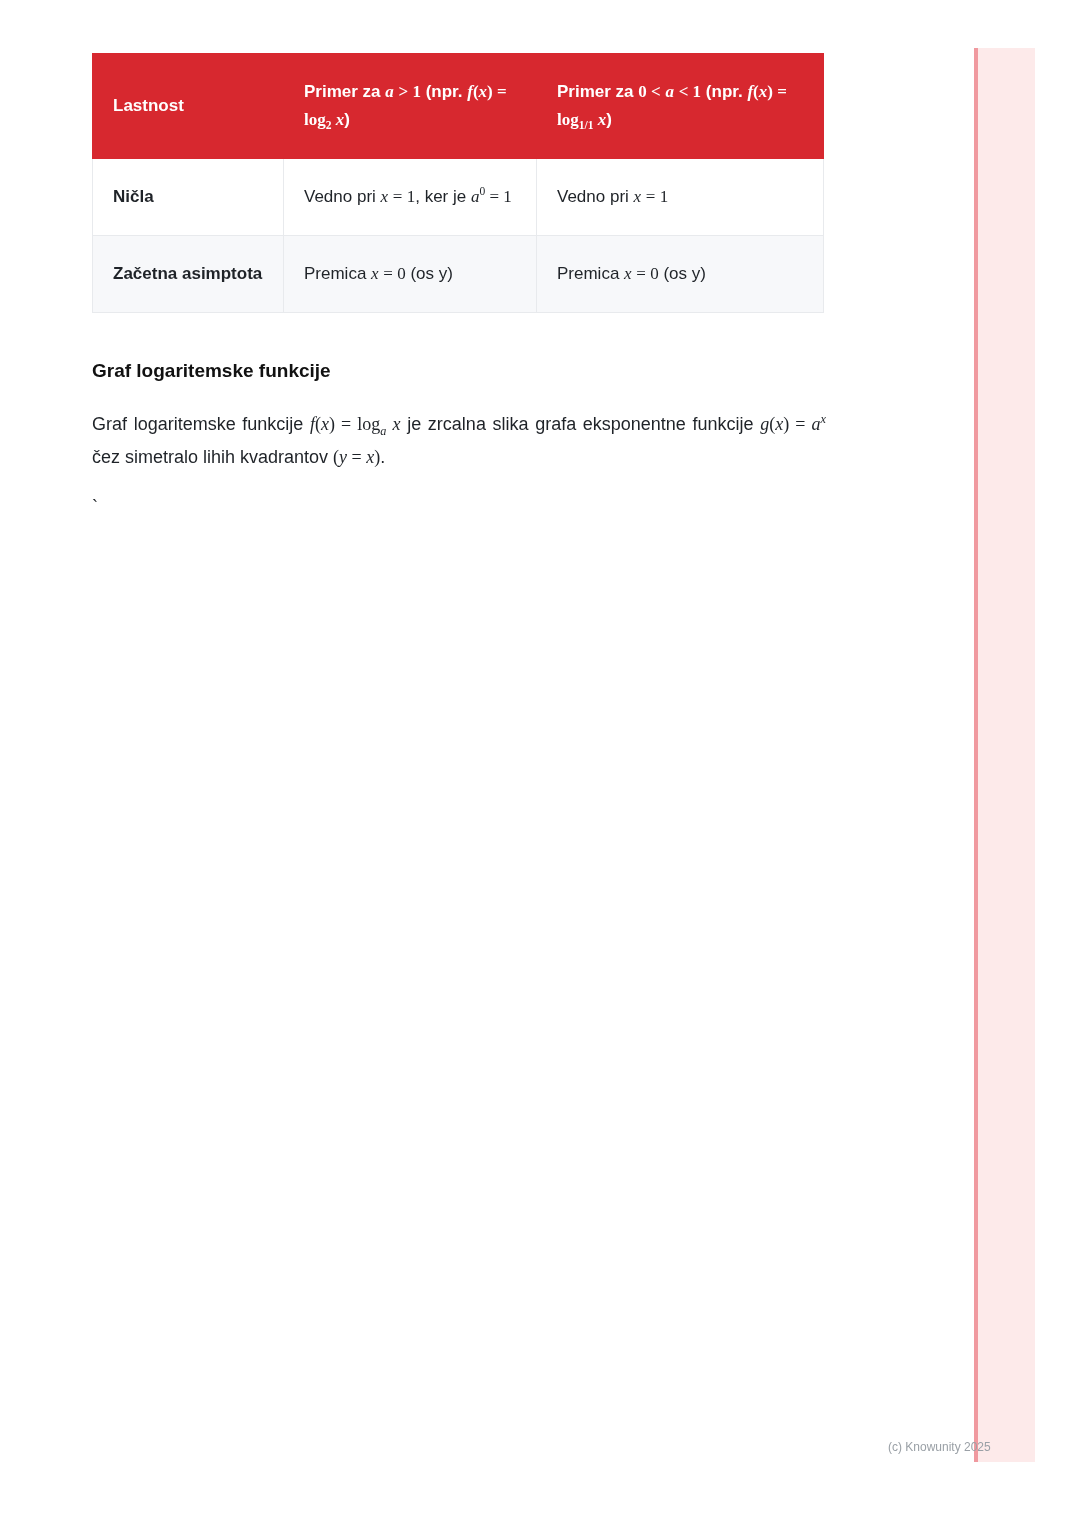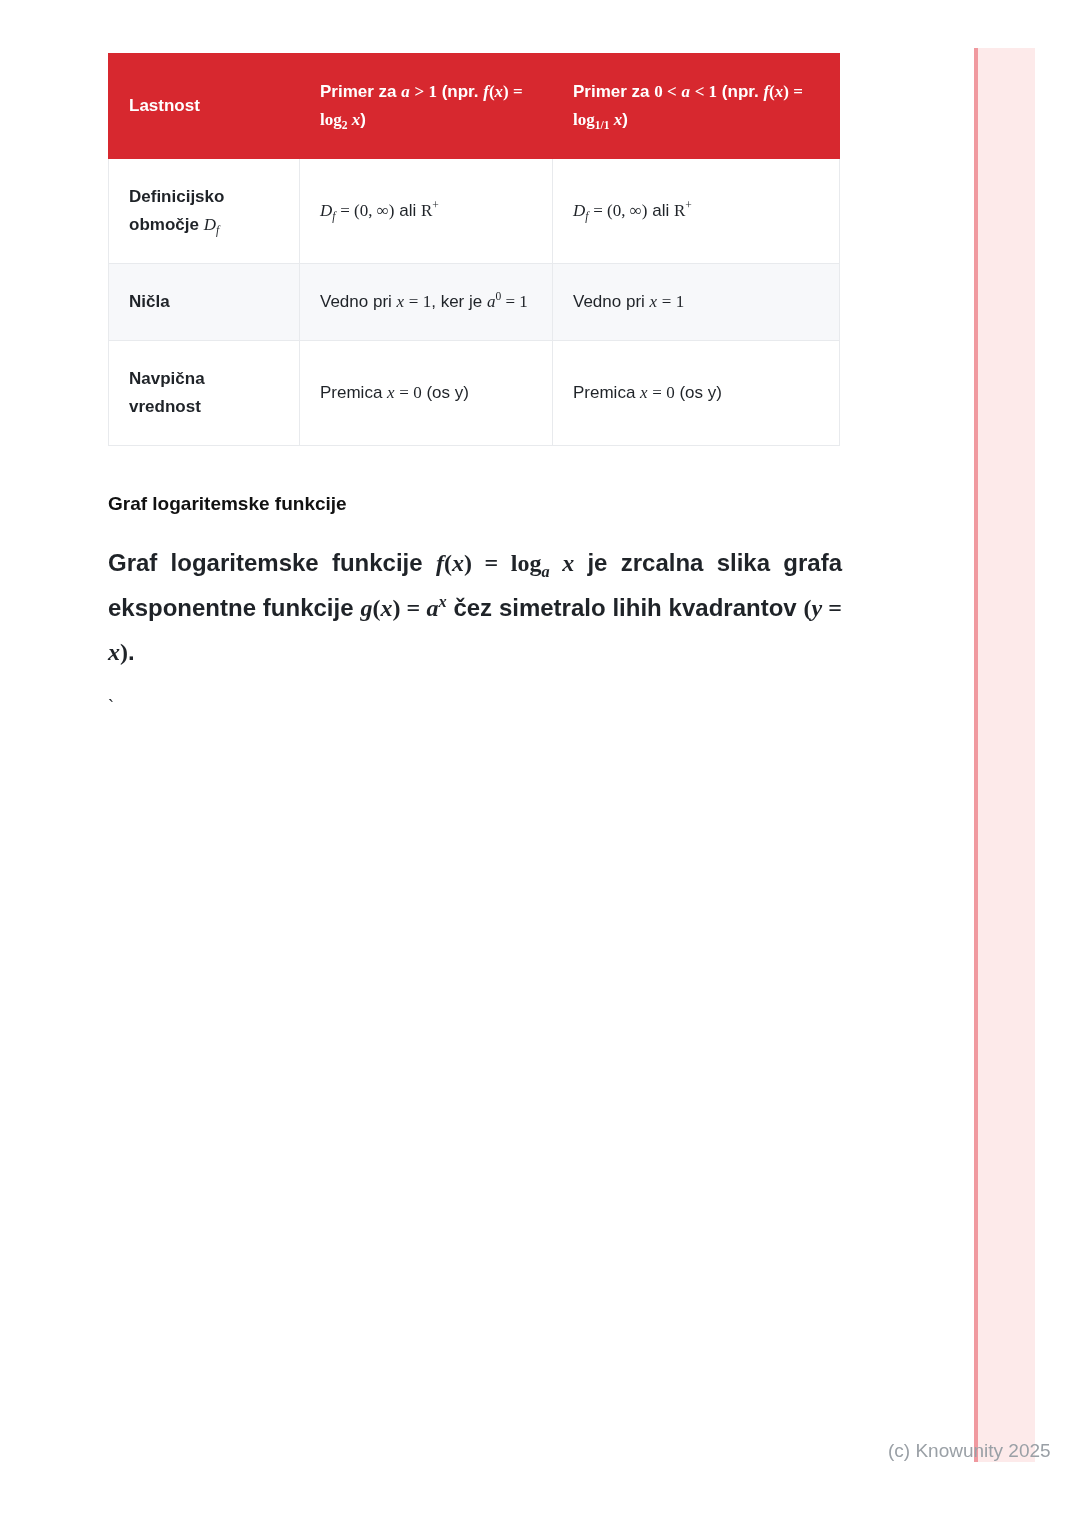--- a/index.html
+++ b/index.html
@@ -23,21 +23,21 @@
     font-family: "Liberation Sans", "DejaVu Sans", sans-serif;
     color: var(--text);
   }
   
   mi { font-family: "Liberation Serif", "DejaVu Serif", serif; font-style: italic; }
   mr { font-family: "Liberation Serif", "DejaVu Serif", serif; font-style: normal; }
   sub, sup { font-size: 68%; line-height: 0; }
 
   .doc {
     position: absolute;
-    left: 108px;
+    left: 92px;
     top: 53px;
     width: 734px;
   }
   table.props {
     border-collapse: collapse;
     table-layout: fixed;
     width: 731px;
   }
   table.props th, table.props td {
     border: 1px solid var(--border);
@@ -58,45 +58,44 @@
     background: var(--row_alt);
   }
   .section-heading {
     margin-top: 47px;
     font-size: 19px;
     font-weight: bold;
     color: #111;
   }
   .body-paragraph {
     margin-top: 26px;
-    font-size: 24px;
+    font-size: 18px;
     line-height: 1.85;
     text-align: justify;
     color: var(--text);
-    font-weight: bold;
   }
   .stray {
     margin-top: 22px;
     font-size: 18px;
     color: var(--text);
   }
   .edge-stripe {
     position: absolute;
     left: 974px;
     top: 48px;
     width: 61px;
     height: 1414px;
     background: var(--stripe_fill);
     border-left: 4px solid var(--stripe_line);
   }
   .copyright {
     position: absolute;
     top: 1440px;
     left: 888px;
-    font-size: 19px;
+    font-size: 12px;
     color: var(--muted);
     z-index: 2;
   }
 </style>
 </head>
 <body>
 
 <div class="doc">
 
   <table class="props">
@@ -107,31 +106,26 @@
     </colgroup>
     <thead>
       <tr>
         <th>Lastnost</th>
         <th>Primer za <mi>a</mi> <mr>&gt; 1</mr> (npr. <mr><mi>f</mi>(<mi>x</mi>) = log<sub>2</sub> <mi>x</mi></mr>)</th>
         <th>Primer za <mr>0 &lt;</mr> <mi>a</mi> <mr>&lt; 1</mr> (npr. <mr><mi>f</mi>(<mi>x</mi>) = log<sub>1/1</sub> <mi>x</mi></mr>)</th>
       </tr>
     </thead>
     <tbody>
       <tr>
-        <td><b>Definicijsko območje</b> <mi>D<sub>f</sub></mi></td>
-        <td><mi>D<sub>f</sub></mi> <mr>= (0, ∞)</mr> ali <mr>R<sup>+</sup></mr></td>
-        <td><mi>D<sub>f</sub></mi> <mr>= (0, ∞)</mr> ali <mr>R<sup>+</sup></mr></td>
-      </tr>
-      <tr>
         <td><b>Ničla</b></td>
         <td>Vedno pri <mi>x</mi> <mr>= 1</mr>, ker je <mr><mi>a</mi><sup>0</sup> = 1</mr></td>
         <td>Vedno pri <mi>x</mi> <mr>= 1</mr></td>
       </tr>
       <tr>
-        <td><b>Navpična vrednost</b></td>
+        <td><b>Začetna asimptota</b></td>
         <td>Premica <mi>x</mi> <mr>= 0</mr> (os y)</td>
         <td>Premica <mi>x</mi> <mr>= 0</mr> (os y)</td>
       </tr>
     </tbody>
   </table>
 
   <div class="section-heading">Graf logaritemske funkcije</div>
 
   <div class="body-paragraph">Graf logaritemske funkcije <mr><mi>f</mi>(<mi>x</mi>) = log<sub><mi>a</mi></sub> <mi>x</mi></mr> je zrcalna slika grafa eksponentne funkcije <mr><mi>g</mi>(<mi>x</mi>) = <mi>a</mi><sup><mi>x</mi></sup></mr> čez simetralo lihih kvadrantov <mr>(<mi>y</mi> = <mi>x</mi>)</mr>.</div>
 

